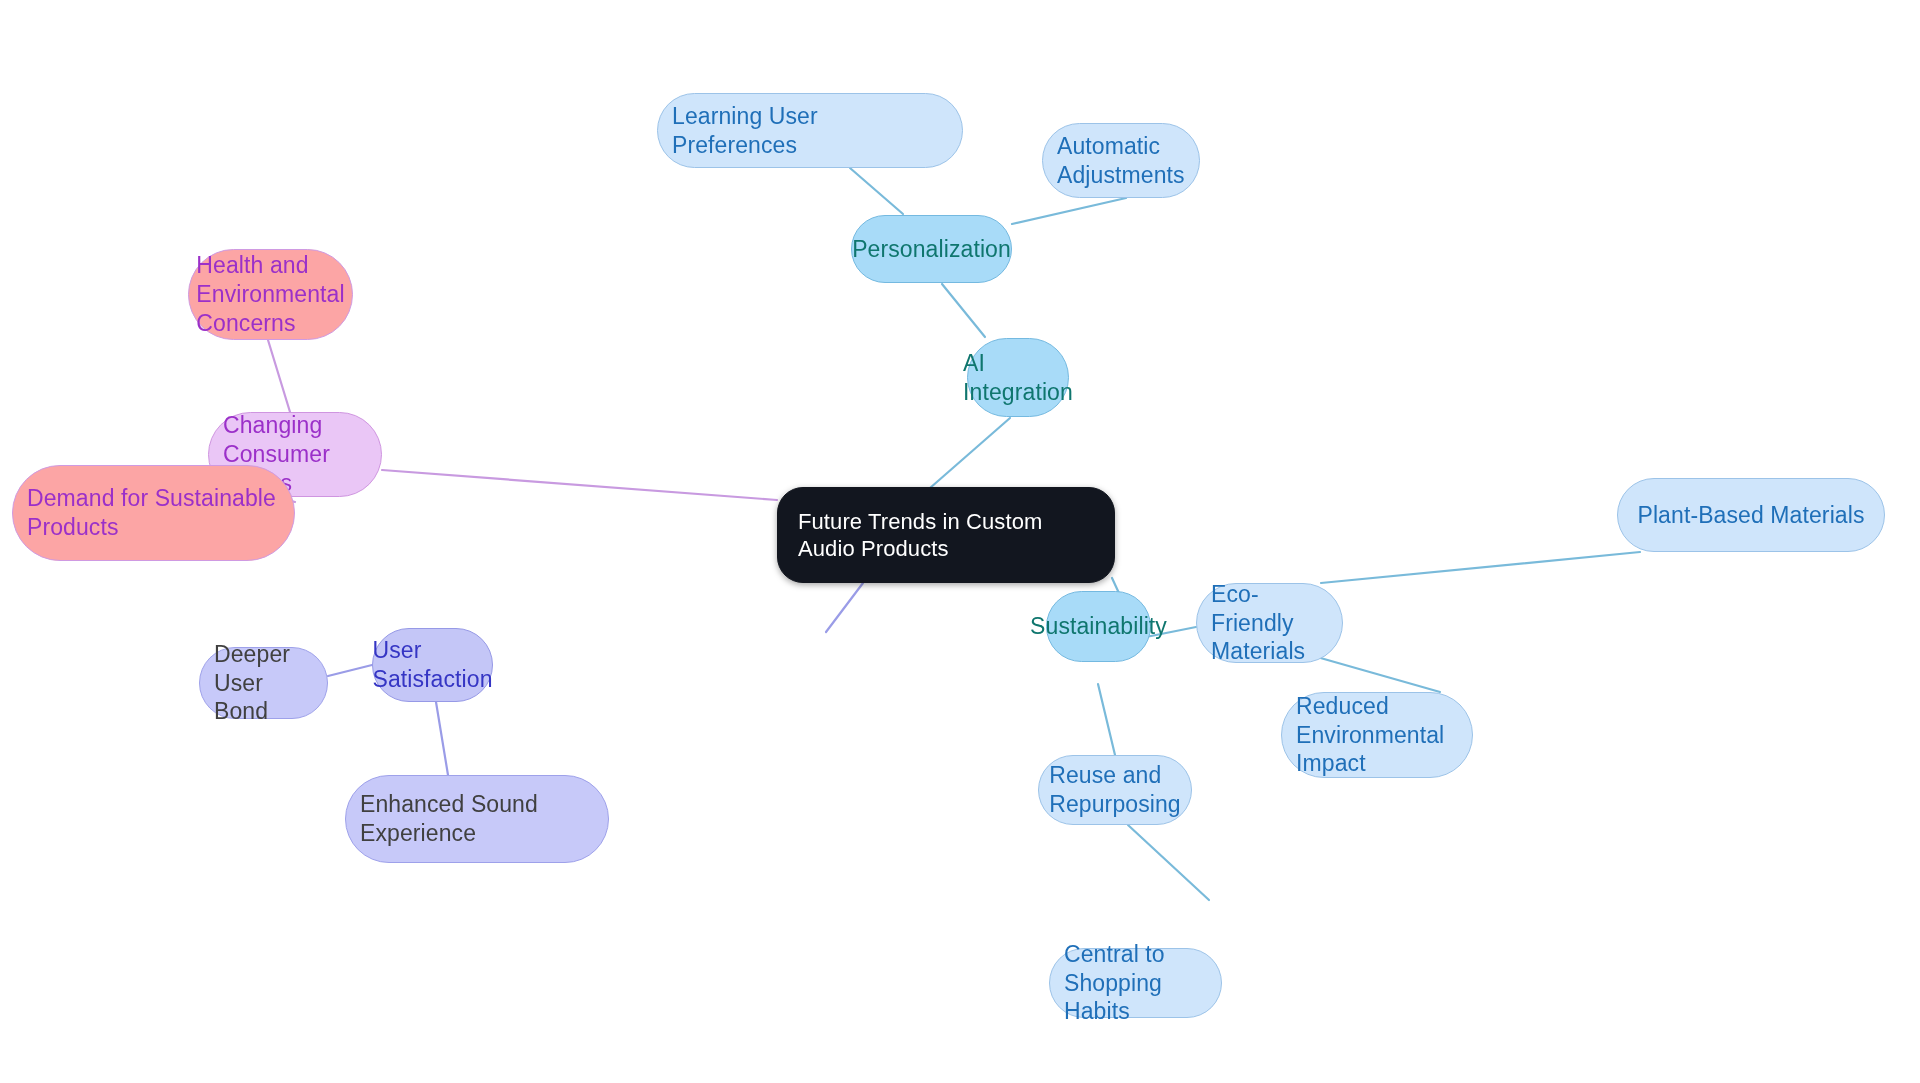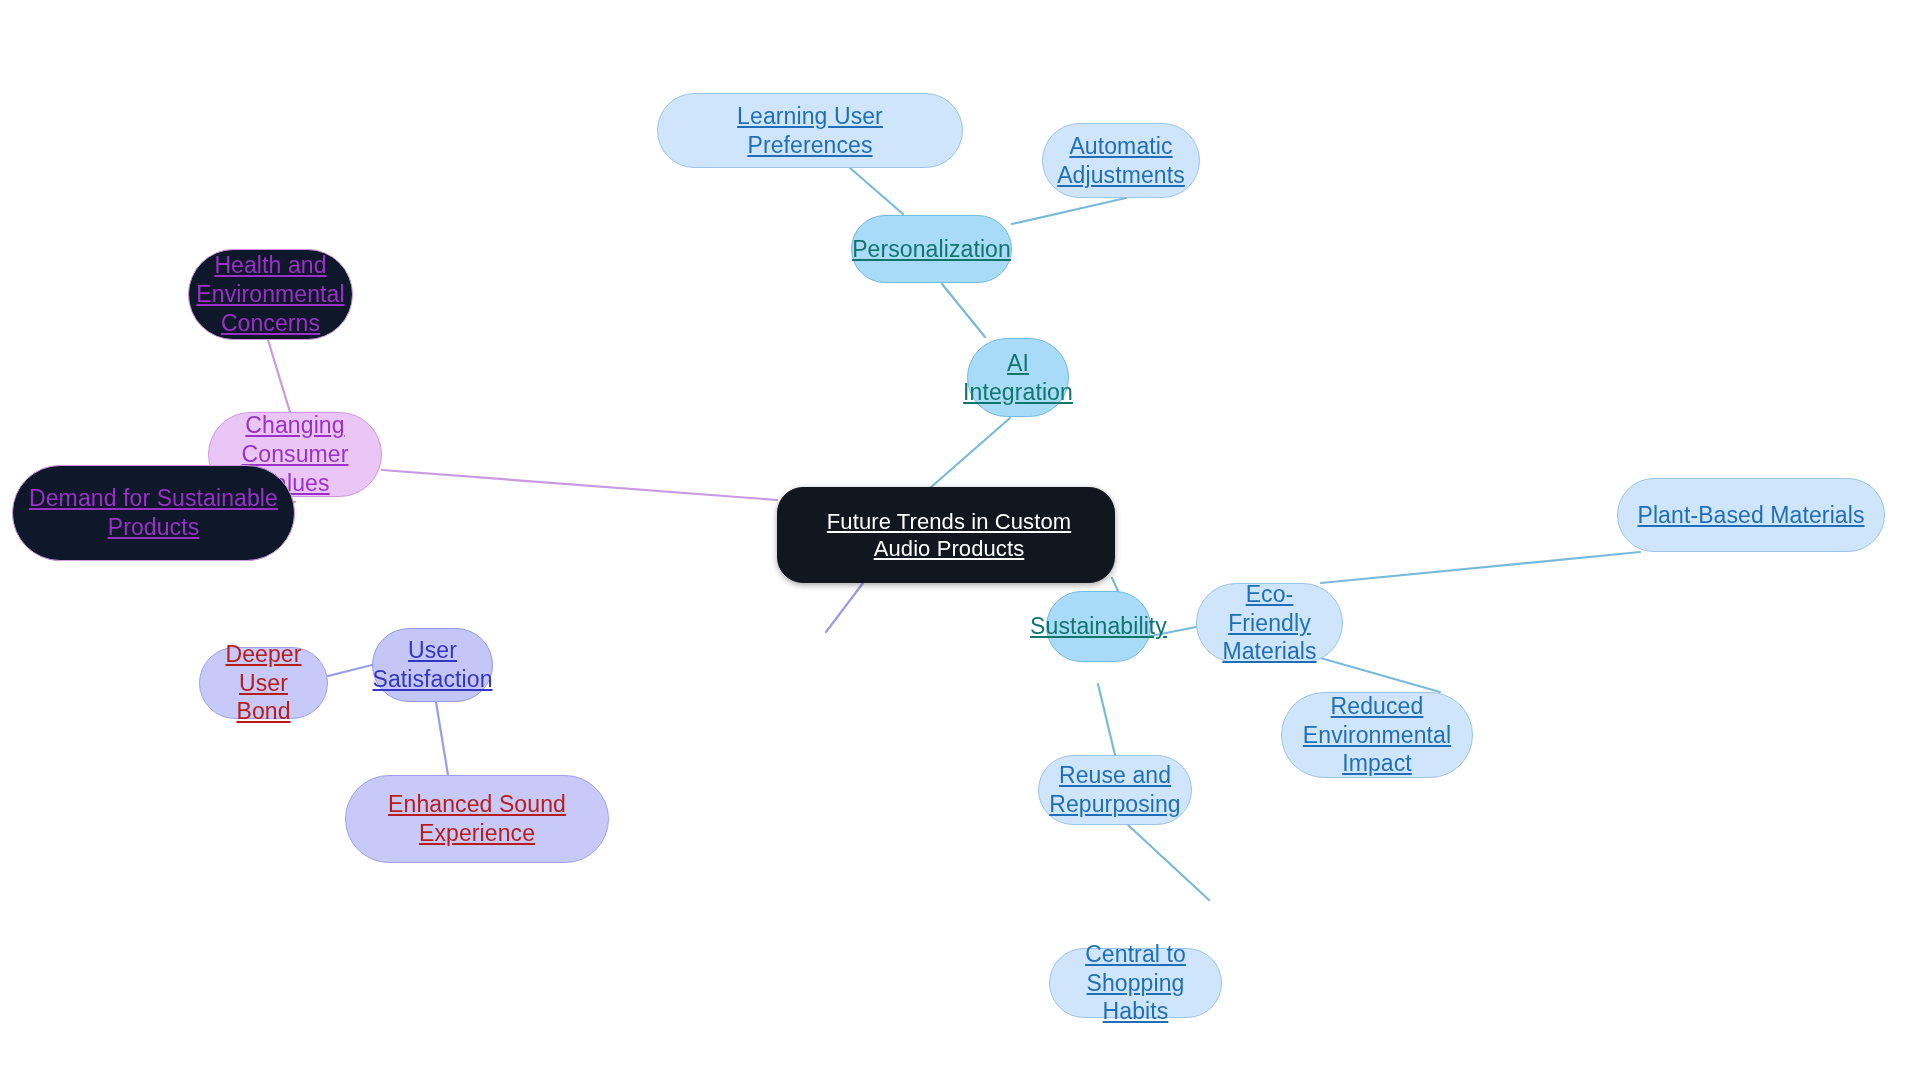--- a/index.html
+++ b/index.html
@@ -25,27 +25,26 @@
     width: 1920px;
     height: 1083px;
     pointer-events: none;
   }
   .node {
     position: absolute;
     box-sizing: border-box;
     display: flex;
     align-items: center;
     justify-content: center;
-    text-align: center;
+    text-align: left;
     border-radius: 999px;
     line-height: 1.25;
     padding: 4px 14px;
     white-space: pre-line;
     letter-spacing: 0.1px;
-    text-decoration: underline;
   }
   .node.root {
     border-radius: 26px;
     box-shadow: 0 2px 6px rgba(0,0,0,0.35);
     font-size: 22px;
     color: #ffffff;
     background: #12161f;
     border: 1px solid #12161f;
     padding-left: 20px;
   }
@@ -63,33 +62,33 @@
     background: #cfe5fb;
     border-color: #9cc3e8;
     color: #1f6fb8;
   }
   .node.pink-mid {
     background: #eac6f6;
     border-color: #cf95e0;
     color: #9b30c9;
   }
   .node.pink-leaf {
-    background: #0f172a;
+    background: #fca5a5;
     border-color: #cf9ae2;
     color: #9b30c9;
   }
   .node.indigo-mid {
     background: #c4c6f7;
     border-color: #9699e6;
     color: #3535c4;
   }
   .node.indigo-leaf {
     background: #c7c9f9;
     border-color: #9ea1ea;
-    color: #b91c1c;
+    color: #404040;
   }
 </style>
 </head>
 <body>
 
 <div id="canvas">
   <svg id="edges" viewBox="0 0 1920 1083" xmlns="http://www.w3.org/2000/svg">
       <line x1="930" y1="488" x2="1010" y2="418" stroke="#79bada" stroke-width="2.2" stroke-linecap="round"></line>
       <line x1="985" y1="337" x2="942" y2="284" stroke="#79bada" stroke-width="2.2" stroke-linecap="round"></line>
       <line x1="903" y1="214" x2="850" y2="168" stroke="#79bada" stroke-width="2.2" stroke-linecap="round"></line>

